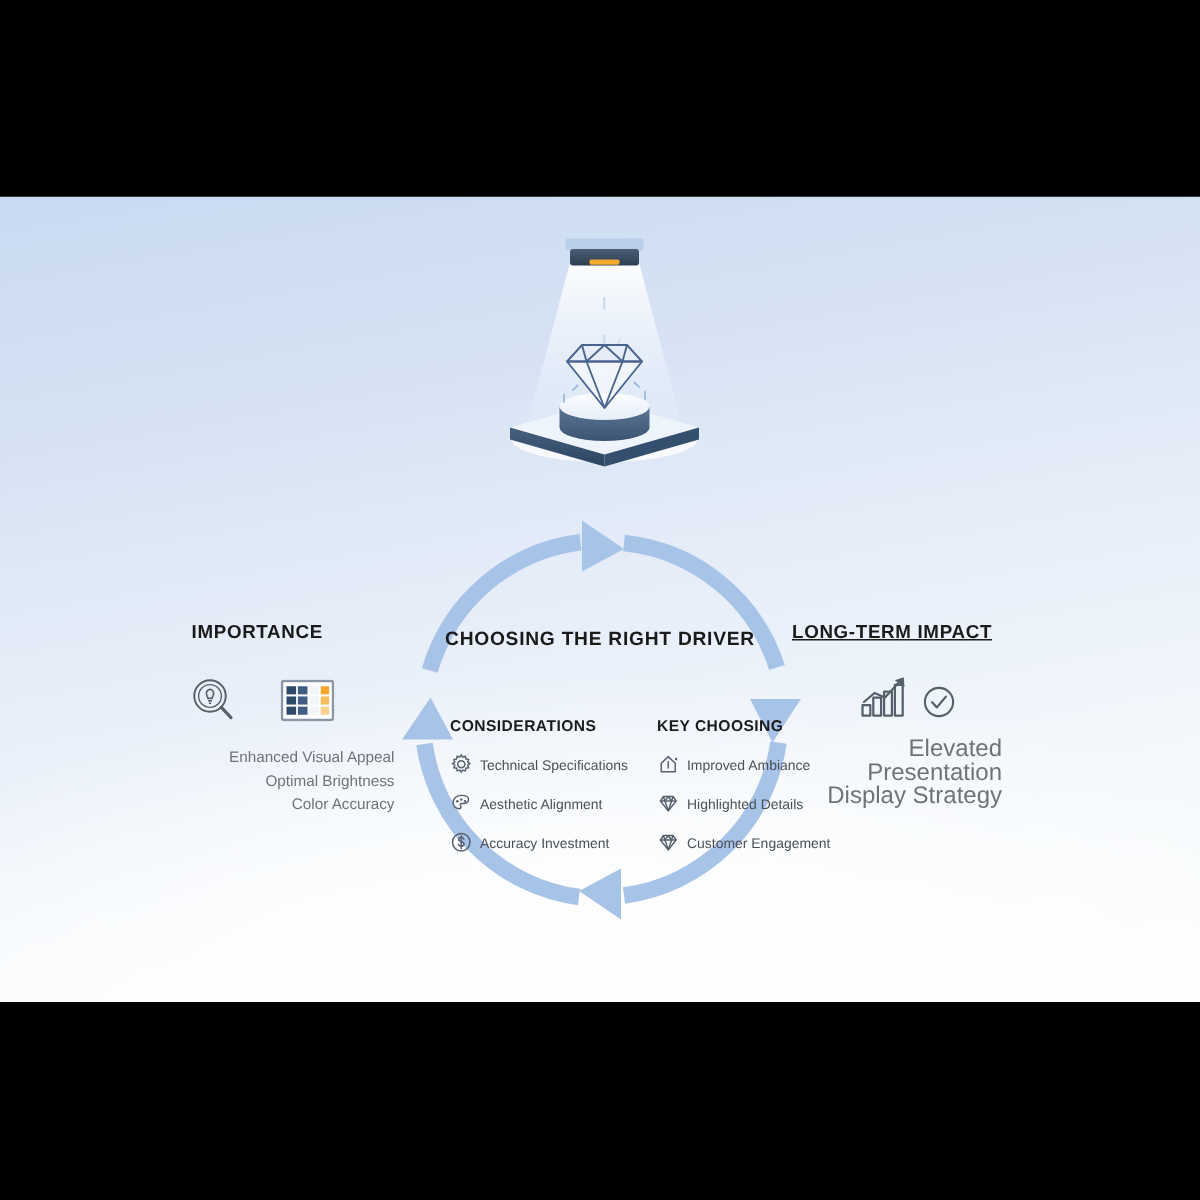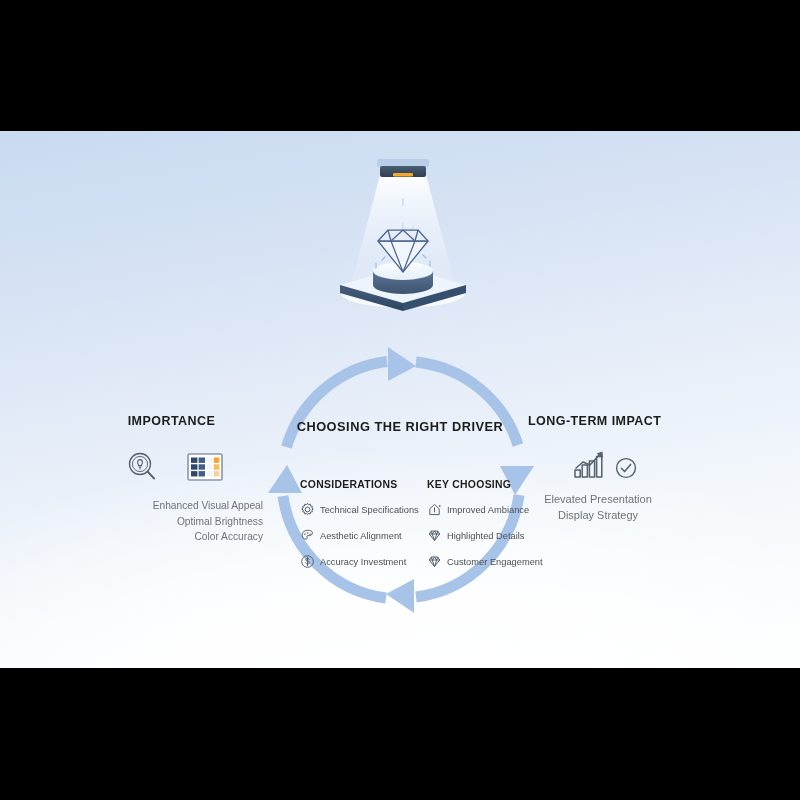--- a/index.html
+++ b/index.html
@@ -110,44 +110,44 @@
     text-align: right;
   }
 
   #impact {
     position: absolute;
     left: 528px;
     top: 283px;
     width: 180px;
     z-index: 20;
   }
-  #impact .sec-title { display: block; text-align: left; }
+  #impact .sec-title { display: block; text-align: left; text-decoration: underline; }
   .impact-icons {
     margin-top: 20px;
     display: flex;
     align-items: flex-end;
     gap: 6px;
     padding-left: 44px;
   }
   .impact-list {
     margin-top: 12px;
-    font-size: 11px;
+    font-size: 16px;
     line-height: 15.5px;
     color: #6f7378;
-    text-align: center;
+    text-align: right;
     width: 140px;
   }
 
   #columns {
     position: absolute;
     left: 300px;
     top: 348px;
     width: 230px;
     display: flex;
-    gap: 19px;
+    gap: 30px;
     z-index: 20;
   }
   .col { width: 108px; }
   .col-head {
     font-size: 10.4px;
     font-weight: bold;
     color: #1b1b1b;
     letter-spacing: 0.3px;
     white-space: nowrap;
     margin-bottom: 12px;

